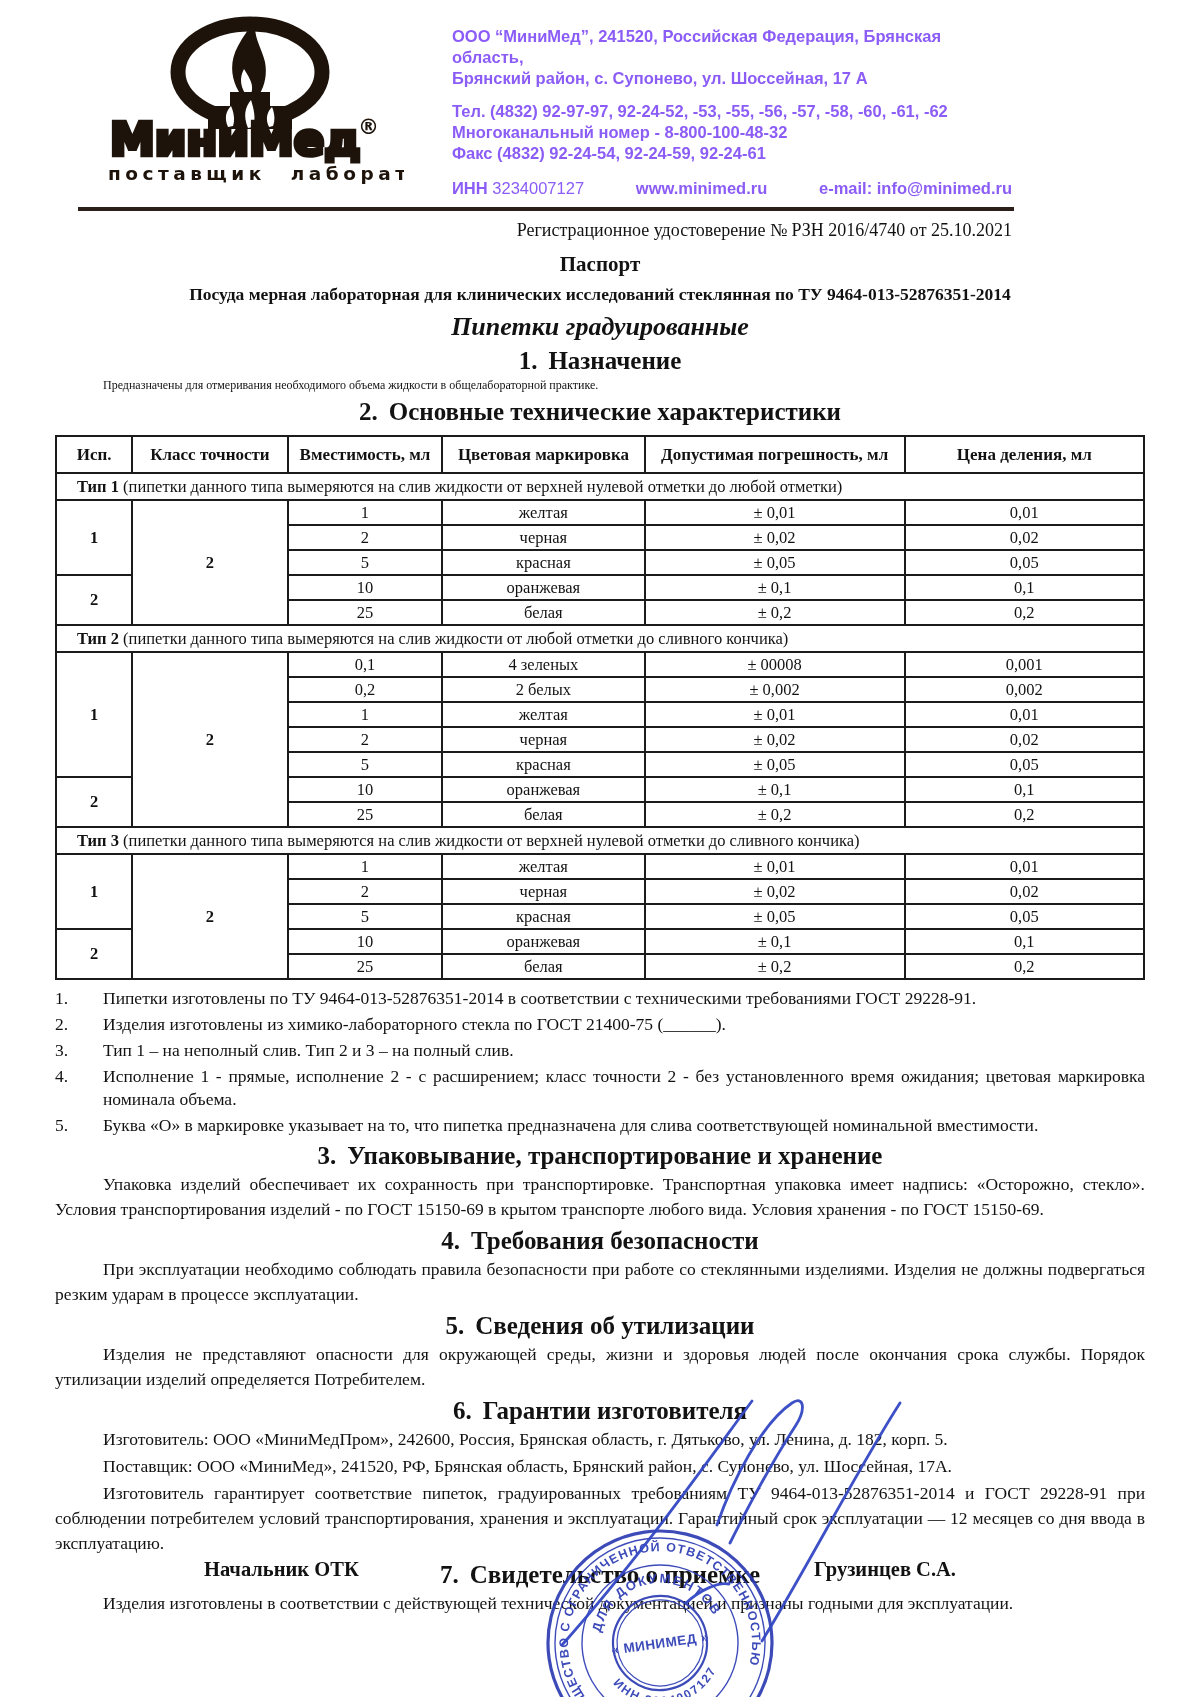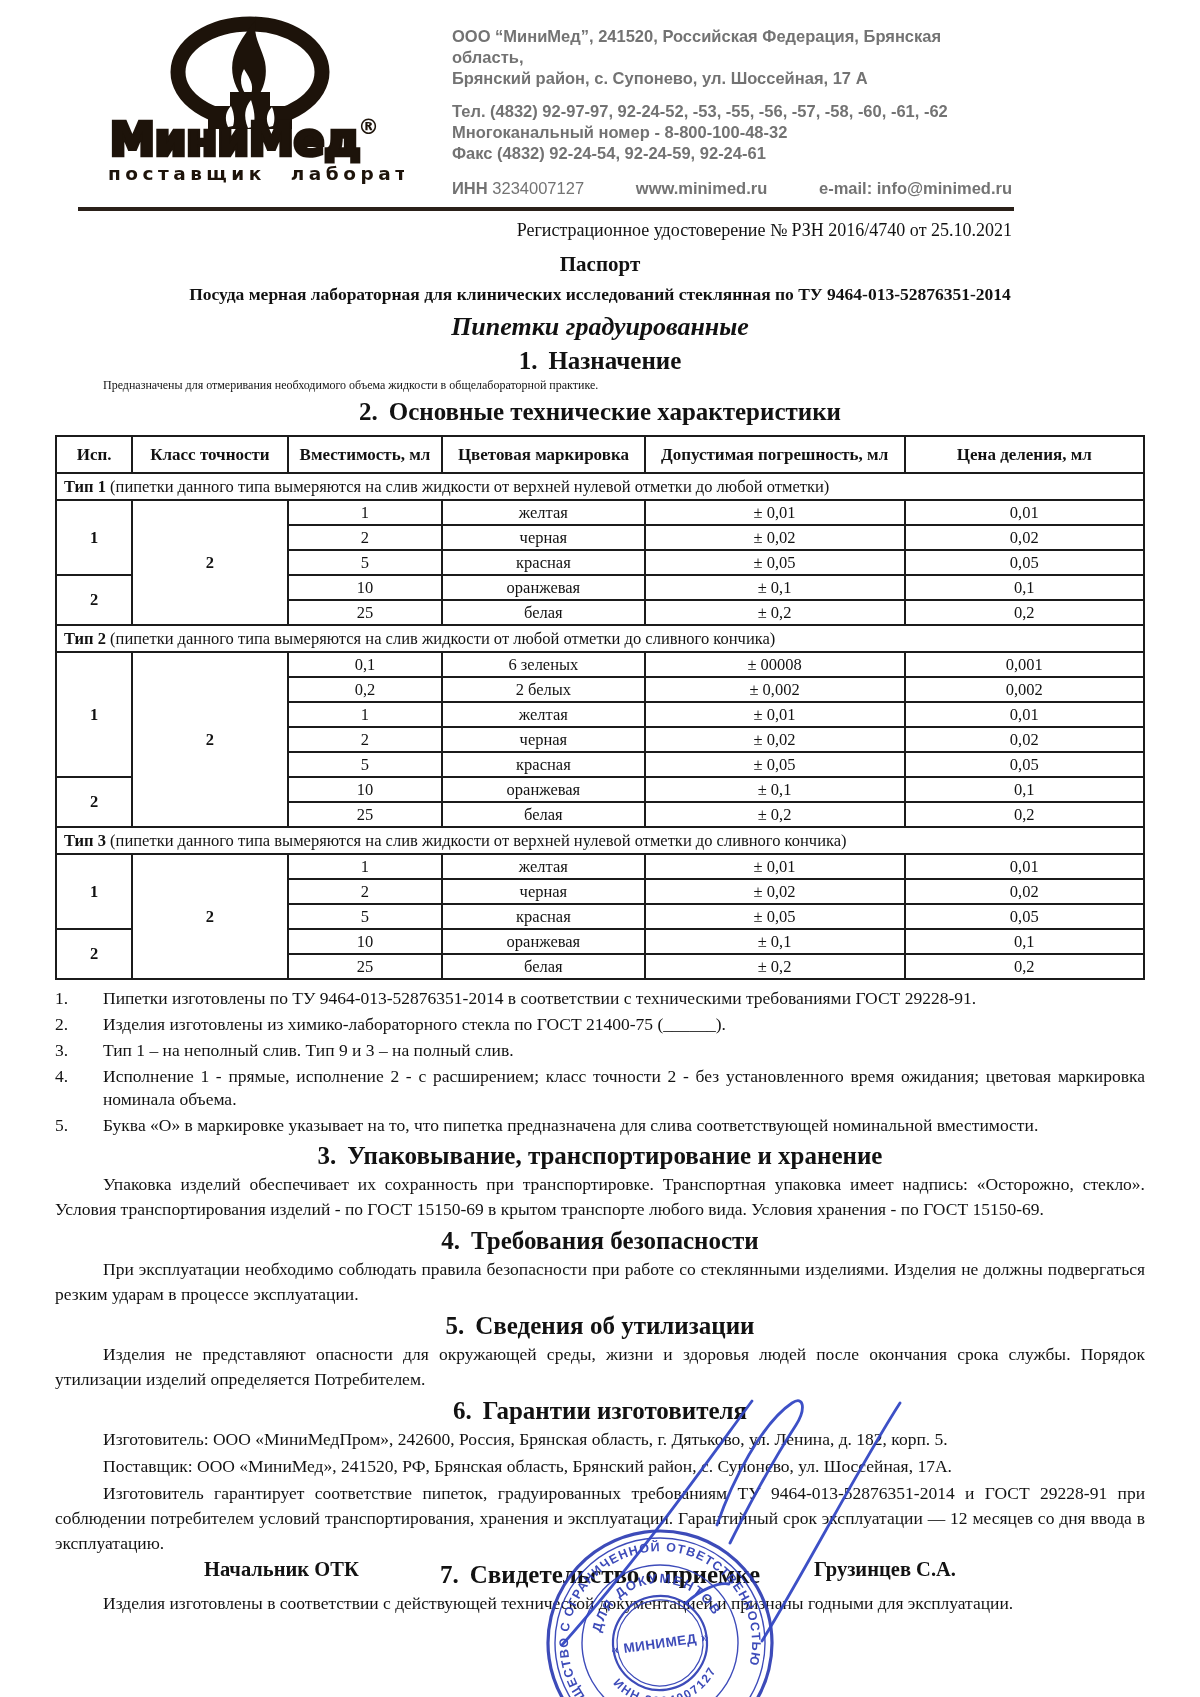--- a/index.html
+++ b/index.html
@@ -7,40 +7,40 @@
     width:1200px; height:1697px; position:relative; overflow:hidden;
     background:#ffffff; color:#121212;
     font-family:"Liberation Serif", serif;
   }
   
   .letterhead { display:flex; padding:14px 0 0 92px; }
   .logo-block { width:312px; flex:none; }
   .head-info {
     width:560px; margin-left:48px; padding-top:12px;
     font-family:"Liberation Sans", sans-serif; font-weight:bold;
-    font-size:16.5px; line-height:21px; color:#737373;
+    font-size:16.5px; line-height:21px; color:#8b5cf6;
   }
   .head-gap { height:12px; }
   .inn-row { display:flex; justify-content:space-between; margin-top:14px; }
   .inn-val { font-weight:normal; }
   .head-rule { border-top:4px solid #2a2019; margin:8px 186px 0 78px; }
   
   .reg-line { text-align:right; padding-right:188px; font-size:18px; margin-top:9px; }
   .t-doc  { text-align:center; font-weight:bold; font-size:21px; margin-top:11px; }
   .t-sub  { text-align:center; font-weight:bold; font-size:17.5px; margin-top:7px; }
   .t-prod { text-align:center; font-weight:bold; font-style:italic; font-size:26px; margin-top:7px; }
   .sec-h  { text-align:center; font-weight:bold; font-size:25px; margin-top:5px; }
   .hgap   { display:inline-block; width:11px; }
   .p-center { font-size:12px; margin:3px 55px 0; text-indent:48px; }
   
   table.tech { width:1090px; margin:9px auto 0; border-collapse:collapse; font-size:16.5px; table-layout:fixed; }
   .tech th, .tech td { border:2px solid #1b1b1b; text-align:center; padding:1px 3px; overflow:hidden; }
   .tech th { height:33px; font-size:17px; }
   .tech td { height:21px; }
-  .tech td.band { text-align:left; padding:2px 7px; font-size:16.5px; }
+  .tech td.band { text-align:left; padding:2px 20px; font-size:16.5px; }
   .tech td.isp, .tech td.cls { font-weight:bold; }
   
   .notes { margin:7px 55px 0; }
   .note { display:flex; font-size:17.5px; line-height:23px; margin-top:3px; }
   .note-num { width:48px; flex:none; }
   .note-text { flex:1; text-align:justify; }
   
   .sec-body { font-size:17.5px; line-height:25px; text-align:justify; text-indent:48px; margin:2px 55px 0; }
   .sec-line { font-size:17.5px; line-height:25px; text-indent:48px; margin:2px 55px 0; }
   
@@ -151,21 +151,21 @@
           <td>± 0,2</td>
           <td>0,2</td>
         </tr>
         <tr>
           <td colspan="6" class="band"><b>Тип 2</b> (пипетки данного типа вымеряются на слив жидкости от любой отметки до сливного кончика)</td>
         </tr>
         <tr>
           <td rowspan="5" class="isp">1</td>
           <td rowspan="7" class="cls">2</td>
           <td>0,1</td>
-          <td>6 зеленых</td>
+          <td>4 зеленых</td>
           <td>± 00008</td>
           <td>0,001</td>
         </tr>
         <tr>
           <td>0,2</td>
           <td>2 белых</td>
           <td>± 0,002</td>
           <td>0,002</td>
         </tr>
         <tr>
@@ -242,21 +242,21 @@
       <div class="note">
         <span class="note-num">1.</span>
         <div class="note-text">Пипетки изготовлены по ТУ 9464-013-52876351-2014 в соответствии с техническими требованиями ГОСТ 29228-91.</div>
       </div>
       <div class="note">
         <span class="note-num">2.</span>
         <div class="note-text">Изделия изготовлены из химико-лабораторного стекла по ГОСТ 21400-75 (______).</div>
       </div>
       <div class="note">
         <span class="note-num">3.</span>
-        <div class="note-text">Тип 1 – на неполный слив. Тип 9 и 3 – на полный слив.</div>
+        <div class="note-text">Тип 1 – на неполный слив. Тип 2 и 3 – на полный слив.</div>
       </div>
       <div class="note">
         <span class="note-num">4.</span>
         <div class="note-text">Исполнение 1 - прямые, исполнение 2 - с расширением; класс точности 2 - без установленного время ожидания; цветовая маркировка номинала объема.</div>
       </div>
       <div class="note">
         <span class="note-num">5.</span>
         <div class="note-text">Буква «О» в маркировке указывает на то, что пипетка предназначена для слива соответствующей номинальной вместимости.</div>
       </div>
     </div>

